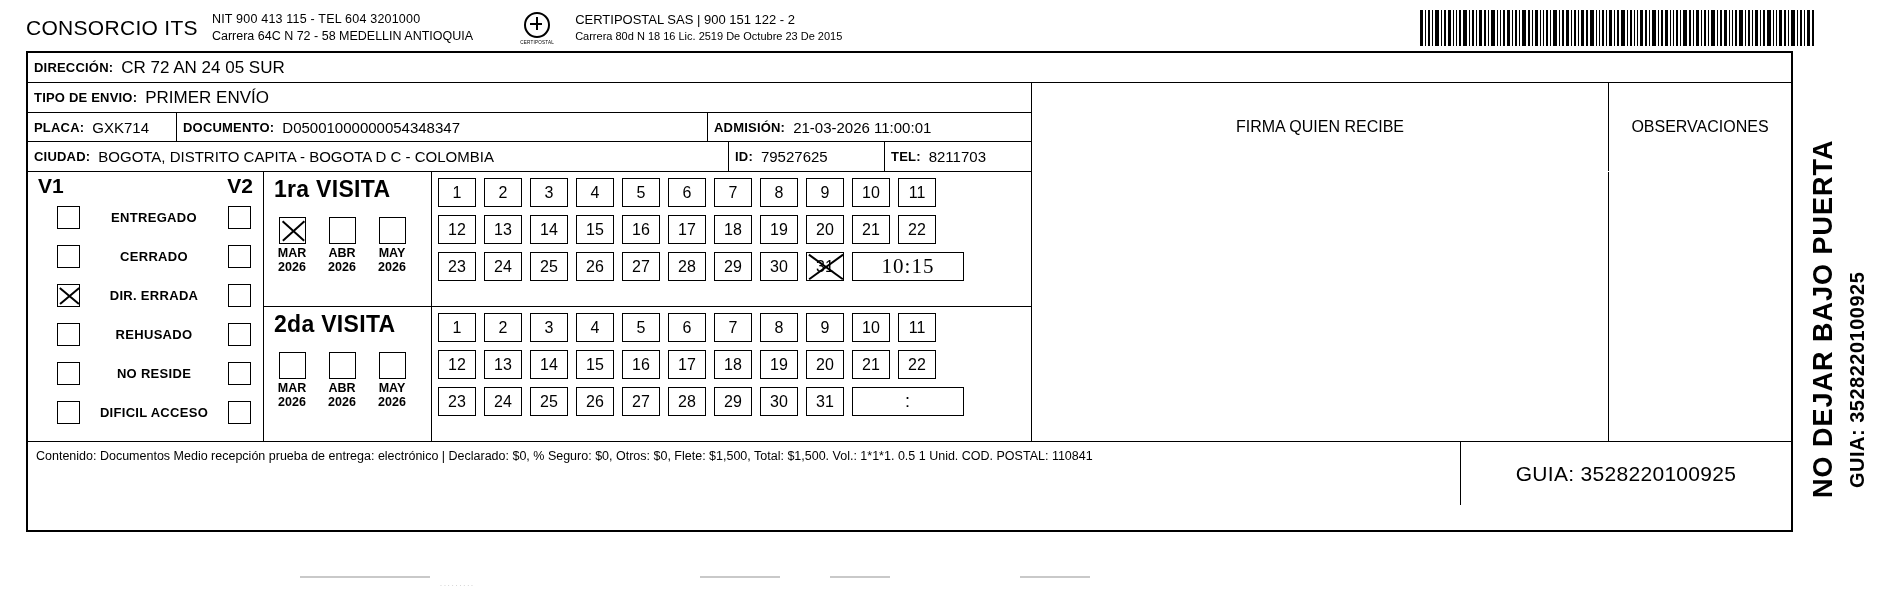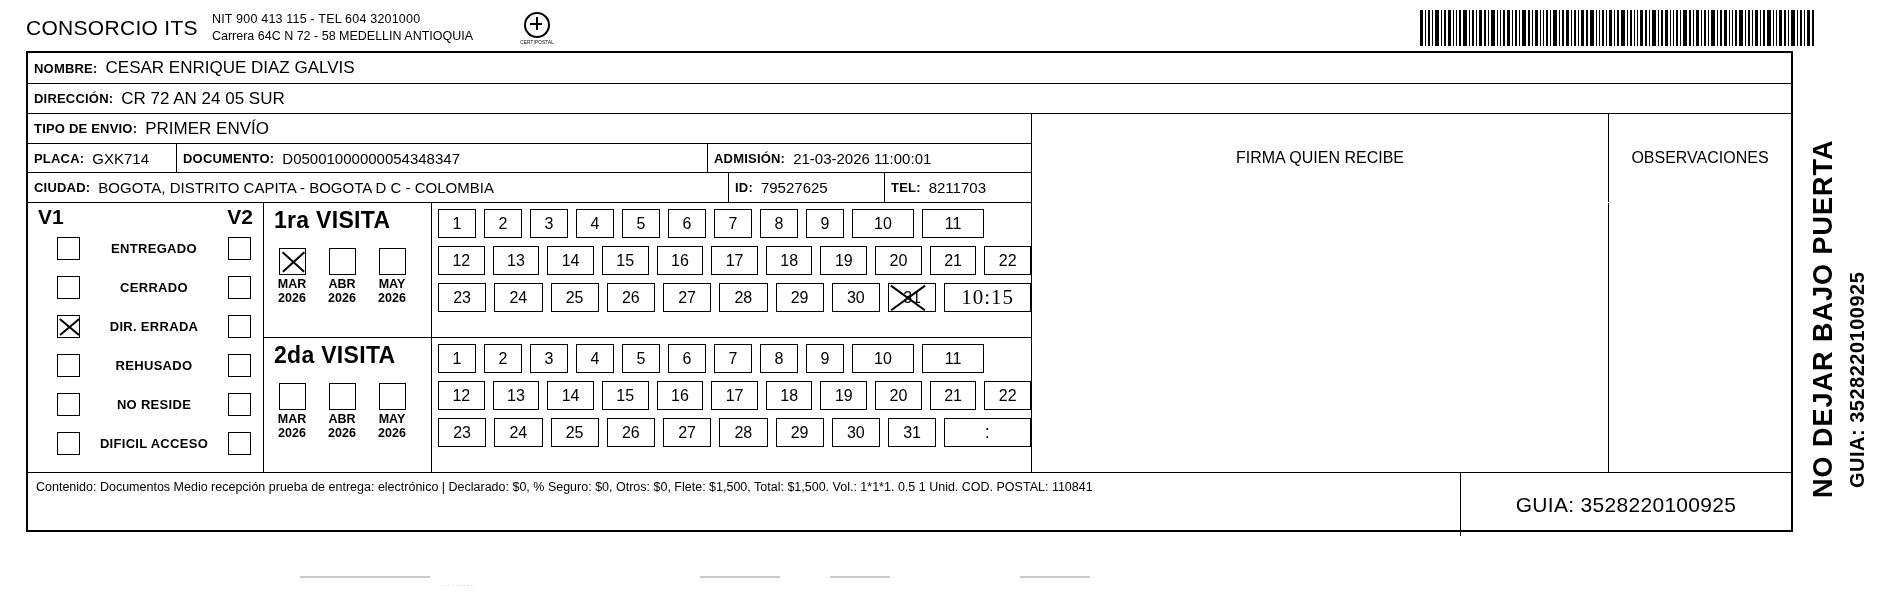--- a/index.html
+++ b/index.html
@@ -273,21 +273,21 @@
   .day {
     width: 38px; height: 29px;
     border: 1.5px solid #000;
     box-sizing: border-box;
     font-size: 16px;
     display: flex;
     align-items: center;
     justify-content: center;
     position: relative;
   }
-  .day.wide { width: 62px; }
+  .day.wide { width: 38px; }
   .day.x:before, .day.x:after {
     content: "";
     position: absolute;
     left: -2px; top: 13px;
     width: 42px; height: 1.6px;
     background: #000;
   }
   .day.x:before { transform: rotate(36deg); }
   .day.x:after { transform: rotate(-36deg); }
   .timebox {
@@ -405,20 +405,24 @@
   <div class="header">
     <div class="consorcio">CONSORCIO ITS</div>
     <div class="nit-block">
       <div class="l1">NIT 900 413 115 - TEL 604 3201000</div>
       <div class="l2">Carrera 64C N 72 - 58 MEDELLIN ANTIOQUIA</div>
     </div>
     <div class="certi-logo">
       <div class="ring"></div>
       <div class="cap">CERTIPOSTAL</div>
     </div>
+    <div class="certi-block">
+      <div class="t1">CERTIPOSTAL SAS | 900 151 122 - 2</div>
+      <div class="t2">Carrera 80d N 18 16  Lic. 2519 De Octubre 23 De 2015</div>
+    </div>
     <div class="barcode">
       <div class="bars" id="barcode-bars">
           <i style="width: 3px;"></i>
           <i style="width: 1px;"></i>
           <i style="width: 2px;"></i>
           <i style="width: 1px;"></i>
           <i style="width: 4px;"></i>
           <i style="width: 1px;"></i>
           <i style="width: 2px;"></i>
           <i style="width: 3px;"></i>
@@ -513,26 +517,20 @@
           <i style="width: 2px;"></i>
           <i style="width: 1px;"></i>
           <i style="width: 3px;"></i>
           <i style="width: 2px;"></i>
         </div>
     </div>
   </div>
 
   <div class="mainbox">
 
-    <div class="row r1">
-      <div class="inforow-full">
-        <div class="lbl">NOMBRE:</div>
-        <div class="val">CESAR ENRIQUE DIAZ GALVIS</div>
-      </div>
-    </div>
 
     <div class="row r2">
       <div class="inforow-full">
         <div class="lbl">DIRECCIÓN:</div>
         <div class="val">CR 72  AN 24 05  SUR</div>
       </div>
     </div>
 
     <div style="display:flex; box-sizing:border-box;">
       <div style="width:1004px; box-sizing:border-box; border-right:1.5px solid #000;">

